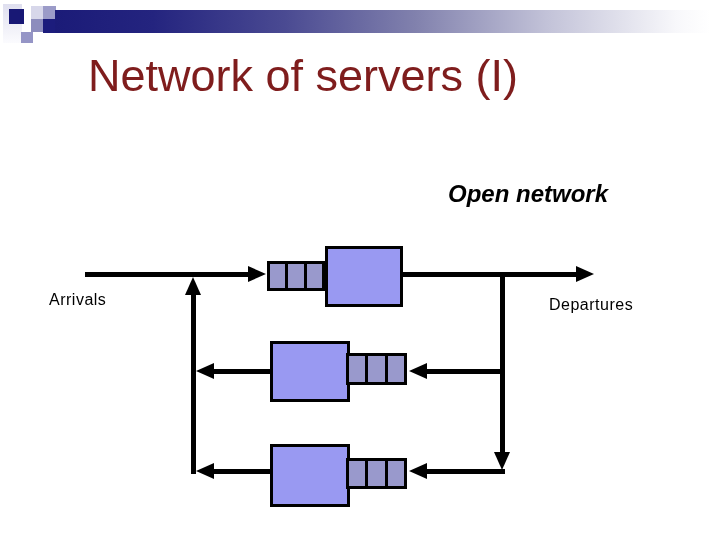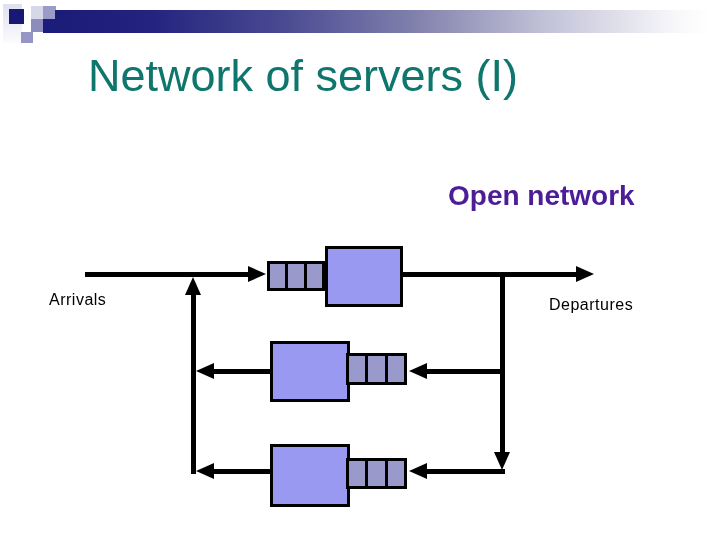--- a/index.html
+++ b/index.html
@@ -17,23 +17,23 @@
     background:linear-gradient(90deg,#1b1b78 0%,#24247f 15%,#4a4a92 35%,#8181ad 55%,#c2c2d8 75%,#f8f8fb 95%,#ffffff 100%);}
   .sq{position:absolute;}
   .sq-navy-big{left:9px;top:9px;width:15px;height:15px;background:#181875;}
   .sq-pale{left:31px;top:6px;width:12px;height:13px;background:#d7d7ea;}
   .sq-med{left:43px;top:6px;width:13px;height:13px;background:#9b9bc8;}
   .sq-slate{left:31px;top:19px;width:12px;height:13px;background:#8d8dbd;}
   .sq-navy-sm{left:43px;top:19px;width:14px;height:14px;background:#1c1c7c;}
   .sq-purple{left:21px;top:32px;width:12px;height:11px;background:#9595c6;}
   
   .title{position:absolute;left:88px;top:50px;margin:0;
-    font-size:45px;font-weight:400;color:#0f766e;letter-spacing:0px;white-space:nowrap;}
+    font-size:45px;font-weight:400;color:#7f1d1d;letter-spacing:0px;white-space:nowrap;}
   .subtitle{position:absolute;left:448px;top:180px;
-    font-size:28px;font-weight:700;color:#4c1d95;white-space:nowrap;}
+    font-size:24px;font-weight:700;color:#000000;white-space:nowrap;font-style:italic;}
   .flow-label{position:absolute;font-size:16px;color:#000;letter-spacing:.5px;white-space:nowrap;}
   .lbl-arrivals{left:49px;top:291px;}
   .lbl-departures{left:549px;top:296px;}
   
   .ln{position:absolute;background:#000;}
   .ah{position:absolute;width:0;height:0;}
   .ah-right{border-top:8px solid transparent;border-bottom:8px solid transparent;border-left:18px solid #000;}
   .ah-left {border-top:8px solid transparent;border-bottom:8px solid transparent;border-right:18px solid #000;}
   .ah-up   {border-left:8px solid transparent;border-right:8px solid transparent;border-bottom:18px solid #000;}
   .ah-down {border-left:8px solid transparent;border-right:8px solid transparent;border-top:18px solid #000;}

